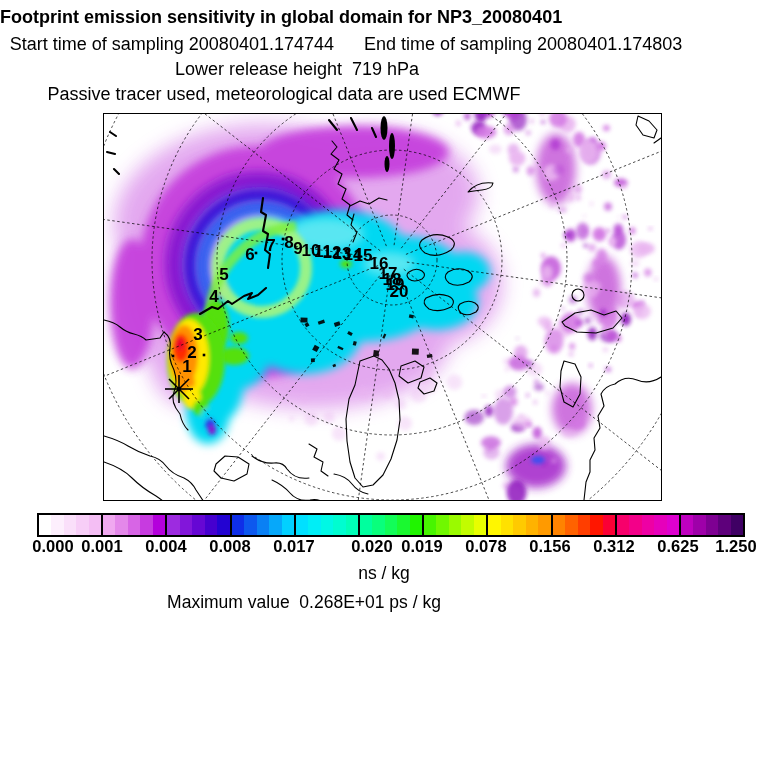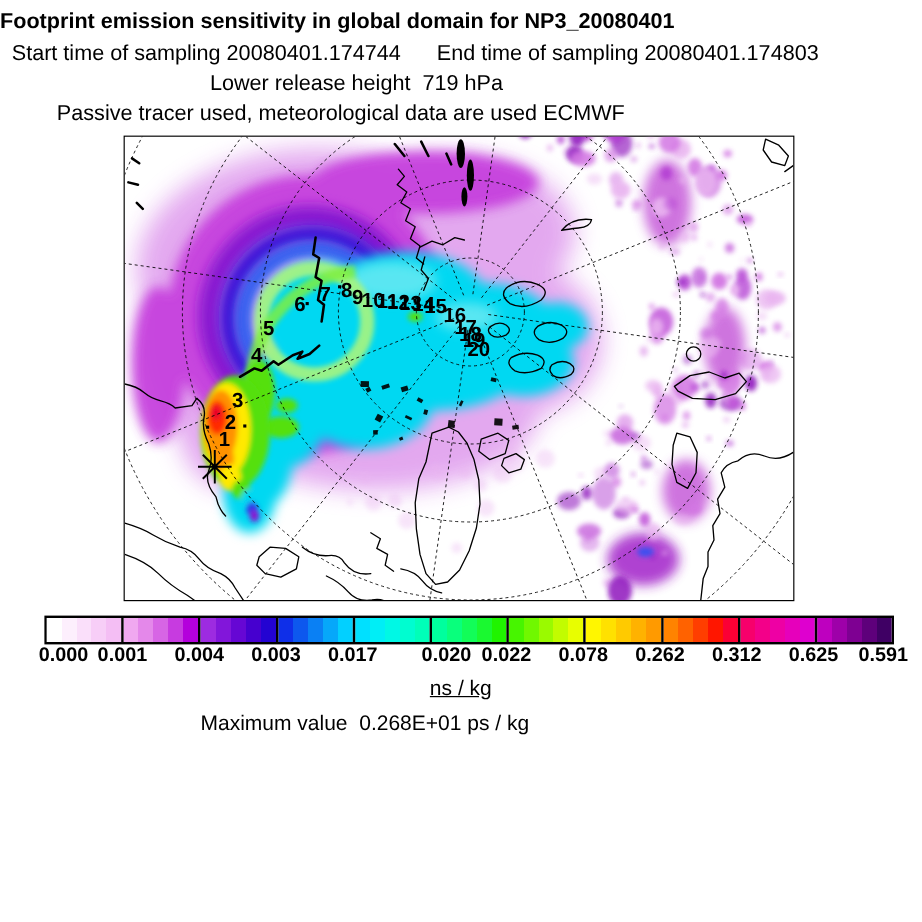--- a/index.html
+++ b/index.html
@@ -12,21 +12,21 @@
   .row1{top:34px;left:0;width:692px;gap:30px;}
   .row2{top:59px;left:0;width:624px;gap:50px;padding-right:30px;box-sizing:border-box;}
   .line4{top:84px;font-size:18px;padding-right:44px;box-sizing:border-box;}
   .map-frame{left:103px;top:113px;width:557px;height:386px;border:1px solid #000;background:#fff;}
   .map-frame svg{display:block;}
   .colorbar{left:37px;top:513px;width:704px;height:20px;border:2px solid #000;display:flex;}
   .cb-seg{flex:1 1 0;border-left:2px solid #000;}
   .cb-seg:first-child{border-left:none;}
   .ticks{left:0;top:537px;width:768px;height:22px;}
   .ticks span{position:absolute;top:0;transform:translateX(-50%);font-size:16.5px;font-weight:bold;white-space:pre;}
-  .units{top:563px;left:0;width:768px;text-align:center;font-size:17.5px;white-space:pre;text-decoration:underline;}
+  .units{top:563px;left:0;width:768px;text-align:center;font-size:17.5px;white-space:pre;}
   .maxval{top:592px;left:0;width:608px;text-align:center;font-size:17.5px;white-space:pre;}
   .grat{fill:none;stroke:#000;stroke-width:0.8;stroke-dasharray:2.5 2.5;opacity:0.9;}
   .coast{fill:none;stroke:#000;stroke-width:1.1;stroke-linejoin:round;stroke-linecap:round;}
   .coast2{fill:none;stroke:#000;stroke-width:2.1;stroke-linejoin:round;stroke-linecap:round;}
   .traj{font-family:"Liberation Sans",sans-serif;font-size:17px;font-weight:bold;fill:#000;}
 </style>
 </head>
 <body>
 
 <div class="abs hline title">Footprint emission sensitivity in global domain for NP3_20080401</div>
@@ -408,24 +408,24 @@
     <div class="cb-seg" style="background: linear-gradient(90deg, rgb(71, 245, 0) 0%, rgb(71, 245, 0) 20%, rgb(112, 248, 0) 20%, rgb(112, 248, 0) 40%, rgb(154, 250, 0) 40%, rgb(154, 250, 0) 60%, rgb(194, 252, 0) 60%, rgb(194, 252, 0) 80%, rgb(232, 254, 0) 80%, rgb(232, 254, 0) 100%);"></div>
     <div class="cb-seg" style="background: linear-gradient(90deg, rgb(255, 246, 0) 0%, rgb(255, 246, 0) 20%, rgb(255, 225, 0) 20%, rgb(255, 225, 0) 40%, rgb(255, 202, 0) 40%, rgb(255, 202, 0) 60%, rgb(255, 178, 0) 60%, rgb(255, 178, 0) 80%, rgb(255, 154, 0) 80%, rgb(255, 154, 0) 100%);"></div>
     <div class="cb-seg" style="background: linear-gradient(90deg, rgb(255, 131, 0) 0%, rgb(255, 131, 0) 20%, rgb(255, 98, 0) 20%, rgb(255, 98, 0) 40%, rgb(255, 62, 0) 40%, rgb(255, 62, 0) 60%, rgb(255, 22, 0) 60%, rgb(255, 22, 0) 80%, rgb(251, 0, 53) 80%, rgb(251, 0, 53) 100%);"></div>
     <div class="cb-seg" style="background: linear-gradient(90deg, rgb(247, 0, 107) 0%, rgb(247, 0, 107) 20%, rgb(243, 0, 137) 20%, rgb(243, 0, 137) 40%, rgb(238, 0, 164) 40%, rgb(238, 0, 164) 60%, rgb(230, 0, 187) 60%, rgb(230, 0, 187) 80%, rgb(222, 0, 207) 80%, rgb(222, 0, 207) 100%);"></div>
     <div class="cb-seg" style="background: linear-gradient(90deg, rgb(190, 0, 191) 0%, rgb(190, 0, 191) 20%, rgb(158, 0, 169) 20%, rgb(158, 0, 169) 40%, rgb(126, 0, 146) 40%, rgb(126, 0, 146) 60%, rgb(94, 0, 123) 60%, rgb(94, 0, 123) 80%, rgb(63, 0, 100) 80%, rgb(63, 0, 100) 100%);"></div>
   </div>
 <div class="abs ticks" id="cb-ticks">
     <span style="left: 21px; margin-left: 32px;">0.000</span>
     <span style="left: 102px;">0.001</span>
     <span style="left: 166px;">0.004</span>
-    <span style="left: 230px;">0.003</span>
+    <span style="left: 230px;">0.008</span>
     <span style="left: 294px;">0.017</span>
     <span style="left: 372px;">0.020</span>
-    <span style="left: 422px;">0.022</span>
+    <span style="left: 422px;">0.019</span>
     <span style="left: 486px;">0.078</span>
-    <span style="left: 550px;">0.262</span>
+    <span style="left: 550px;">0.156</span>
     <span style="left: 614px;">0.312</span>
     <span style="left: 678px;">0.625</span>
-    <span style="left: 736px;">0.591</span>
+    <span style="left: 736px;">1.250</span>
   </div>
 <div class="abs units">ns / kg</div>
 <div class="abs maxval">Maximum value  0.268E+01 ps / kg</div>
 
 </body></html>

